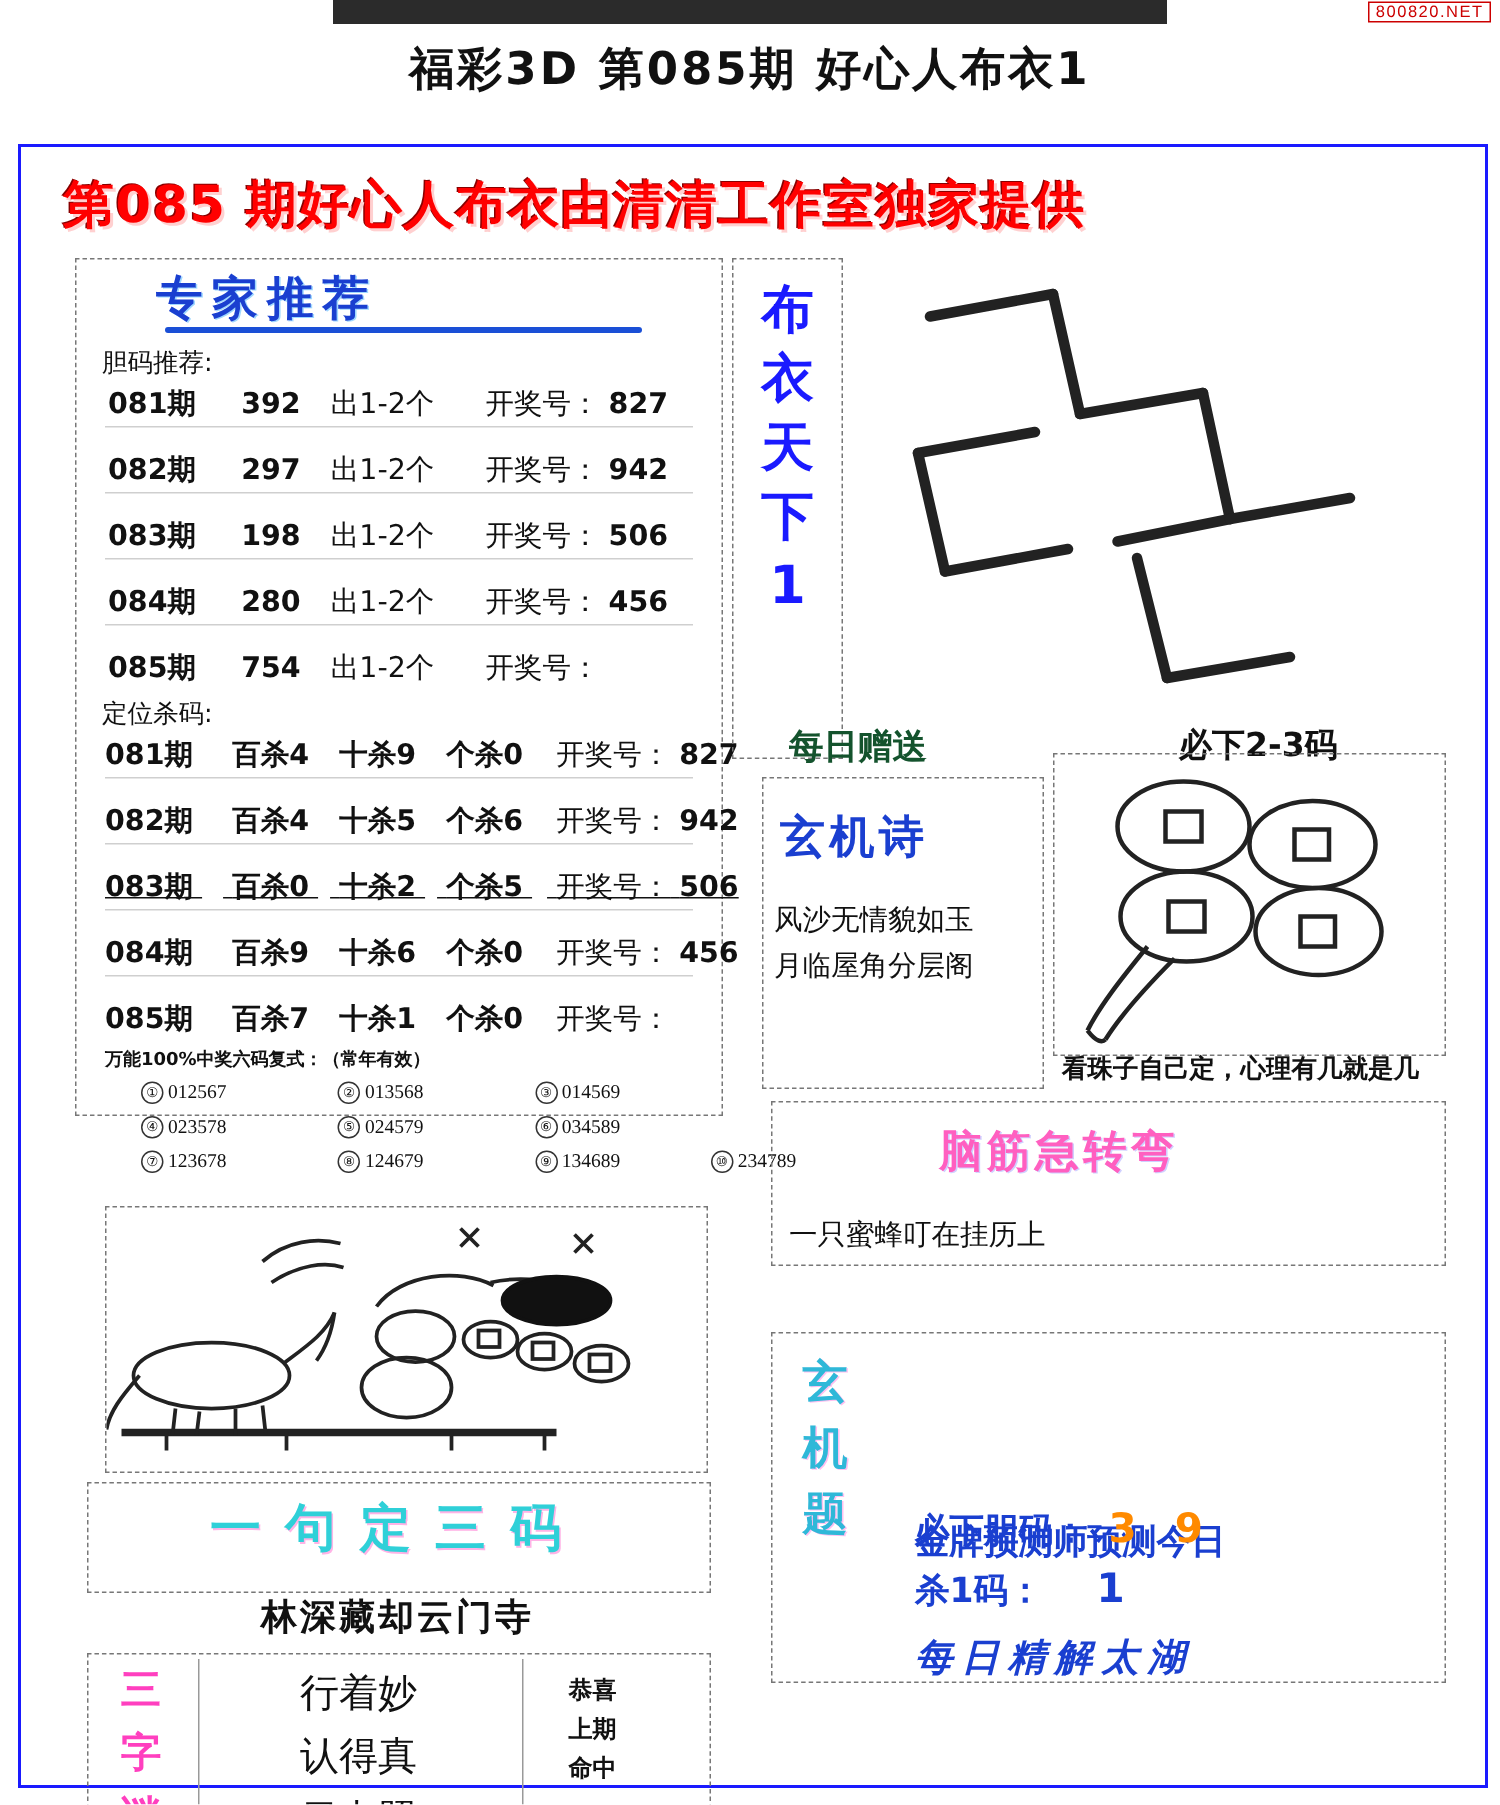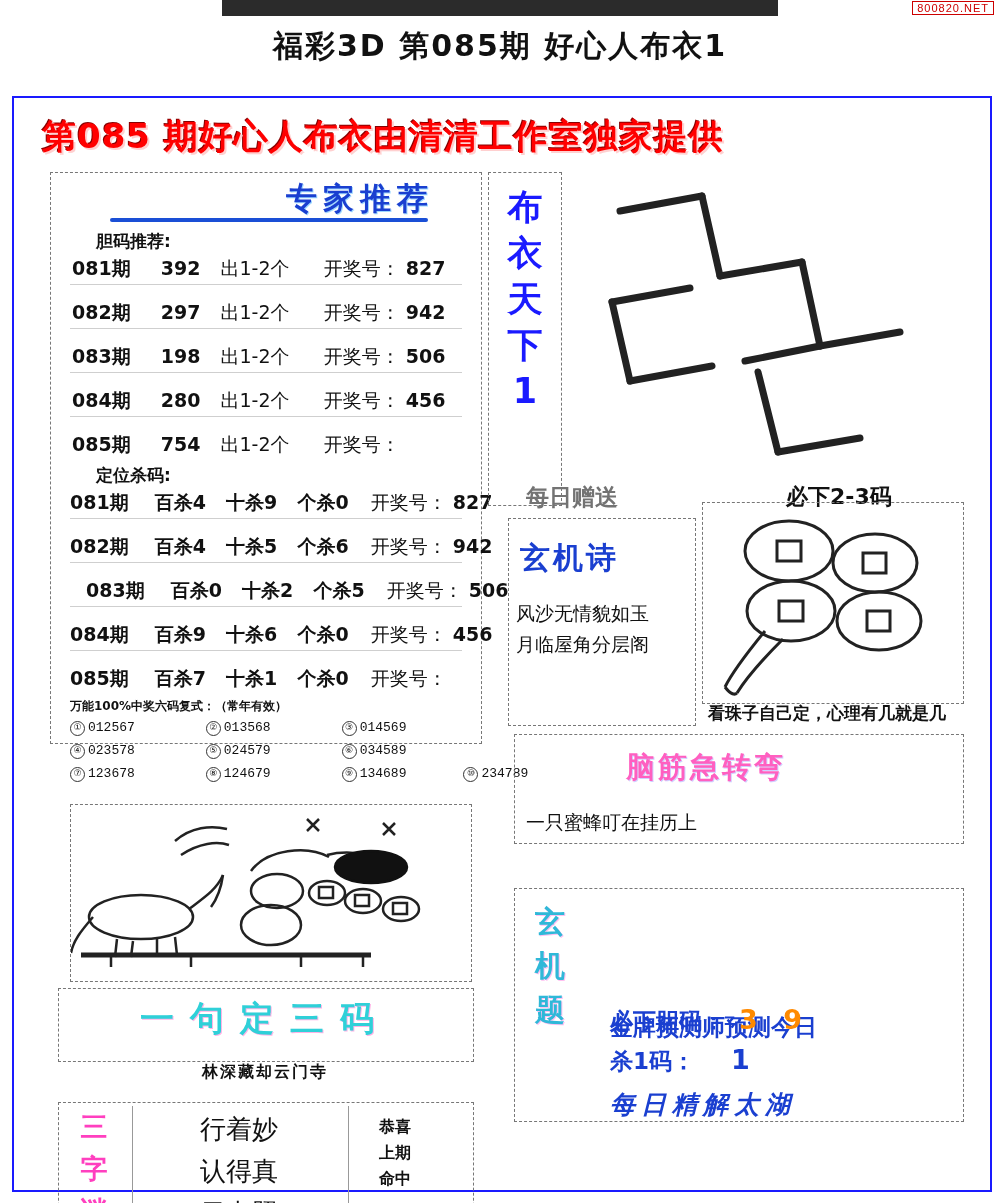--- a/index.html
+++ b/index.html
@@ -22,47 +22,47 @@
   
   .banner{position:absolute;left:28px;top:16px;width:920px;height:46px;
      font-size:34px;font-weight:bold;color:#ff0000;white-space:nowrap;
      font-family:"DejaVu Sans",sans-serif;
      text-shadow:2px 2px 0 #ffd0d0, -1px -1px 0 #880000;letter-spacing:1px;}
 
   .dashbox{position:absolute;border:1px dashed #777;}
 
   
   .expert{left:36px;top:74px;width:430px;height:570px;}
-  .expert-title{position:absolute;left:90px;top:80px;width:330px;height:40px;text-align:right;
+  .expert-title{position:absolute;left:90px;top:80px;width:330px;height:40px;text-align:left;
      font-size:31px;font-weight:bold;color:#1a3fd0;letter-spacing:6px;font-family:"DejaVu Sans",sans-serif;
      text-shadow:1px 1px 0 #9fd8ff;}
   .underline-blue{position:absolute;left:96px;top:120px;width:318px;height:4px;background:#1a4fd6;border-radius:2px;}
 
-  .sec-label{position:absolute;font-size:17px;color:#111;font-weight:bold;font-family:"DejaVu Sans",sans-serif;margin-left:28px;}
+  .sec-label{position:absolute;font-size:17px;color:#111;font-weight:normal;font-family:"DejaVu Sans",sans-serif;}
 
   .row{position:absolute;font-size:19px;color:#111;white-space:nowrap;font-family:"DejaVu Sans",sans-serif;}
   .row b{font-weight:bold;}
   .row .num{font-weight:bold;}
   .rowsep{position:absolute;height:1px;background:#cfcfcf;}
 
   .fuxi-note{position:absolute;font-size:12px;color:#111;font-weight:bold;font-family:"DejaVu Sans",sans-serif;}
-  .fxrow{position:absolute;font-size:13px;color:#111;font-family:Liberation Mono, monospace;white-space:nowrap;}
+  .fxrow{position:absolute;font-size:13px;color:#111;font-family:Liberation Serif, serif;white-space:nowrap;margin-left:24px;}
   .fxrow span.c{display:inline-block;width:128px;}
   .circ{display:inline-block;width:13px;height:13px;border:1px solid #333;border-radius:50%;
      font-size:9px;line-height:13px;text-align:center;margin-right:3px;vertical-align:1px;}
 
   
   .buyibox{left:474px;top:74px;width:72px;height:332px;}
   .buyi-v{position:absolute;left:484px;top:86px;width:54px;text-align:center;
      font-size:35px;font-weight:bold;color:#1a1aff;line-height:46px;font-family:"DejaVu Sans",sans-serif;}
 
   
   .bigdraw{position:absolute;left:556px;top:78px;width:392px;height:310px;}
 
-  .meiri{position:absolute;left:512px;top:384px;font-size:23px;font-weight:bold;color:#737373;
+  .meiri{position:absolute;left:512px;top:384px;font-size:23px;font-weight:bold;color:#14532d;
      font-family:"DejaVu Sans",sans-serif;}
   .bixia{position:absolute;left:772px;top:384px;font-size:22px;font-weight:bold;color:#111;
      font-family:"DejaVu Sans",sans-serif;}
 
   
   .xuanji{left:494px;top:420px;width:186px;height:206px;}
   .xuanji-t{position:absolute;left:506px;top:440px;font-size:30px;font-weight:bold;color:#1a3fd0;
      letter-spacing:3px;font-family:"DejaVu Sans",sans-serif;}
   .poem{position:absolute;left:502px;top:500px;width:180px;font-size:19px;color:#111;line-height:31px;
      font-family:"DejaVu Sans",sans-serif;}
@@ -78,21 +78,21 @@
   .naojin-line{position:absolute;left:512px;top:712px;font-size:19px;color:#111;font-family:"DejaVu Sans",sans-serif;}
   .naojin-box{left:500px;top:636px;width:448px;height:108px;}
 
   
   .foxbox{left:56px;top:706px;width:400px;height:176px;}
 
   
   .yijubox{left:44px;top:890px;width:414px;height:72px;}
   .yiju{position:absolute;left:60px;top:898px;width:382px;text-align:center;font-size:34px;font-weight:bold;
      color:#2fd0d8;letter-spacing:16px;font-family:"DejaVu Sans",sans-serif;text-shadow:1px 1px 0 #ffb3e6;}
-  .linshen{position:absolute;left:44px;top:964px;width:414px;text-align:center;font-size:16px;font-weight:bold;
+  .linshen{position:absolute;left:44px;top:964px;width:414px;text-align:center;font-size:24px;font-weight:bold;
      color:#111;font-family:"DejaVu Sans",sans-serif;letter-spacing:2px;}
 
   .sanzimi-box{left:44px;top:1004px;width:414px;height:132px;}
   .sanzimi{position:absolute;left:52px;top:1008px;width:56px;text-align:center;font-size:27px;font-weight:bold;
      color:#ff3fbf;line-height:42px;font-family:"DejaVu Sans",sans-serif;}
   .sanzimi-mid{position:absolute;left:130px;top:1010px;width:190px;text-align:center;font-size:26px;color:#111;
      line-height:42px;font-family:"DejaVu Sans",sans-serif;}
   .gongxi{position:absolute;left:346px;top:1016px;width:70px;text-align:center;font-size:16px;font-weight:bold;
      color:#111;line-height:26px;font-family:"DejaVu Sans",sans-serif;}
   .vline{position:absolute;width:1px;background:#999;}
@@ -216,21 +216,21 @@
       <span style="display:inline-block;width:8px;"></span>
       <b>十杀5</b>
       <span style="display:inline-block;width:8px;"></span>
       <b>个杀6</b>
       <span style="display:inline-block;width:10px;"></span>
       <span>开奖号：</span>
       <span class="num">942</span>
     </div>
     <div class="rowsep" style="left:56px;top:464px;width:392px;"></div>
 
-    <div class="row" style="left:72px;top:480px;">
+    <div class="row" style="left:56px;top:480px;text-decoration:underline;">
       <b>083期</b>
       <span style="display:inline-block;width:14px;"></span>
       <b>百杀0</b>
       <span style="display:inline-block;width:8px;"></span>
       <b>十杀2</b>
       <span style="display:inline-block;width:8px;"></span>
       <b>个杀5</b>
       <span style="display:inline-block;width:10px;"></span>
       <span>开奖号：</span>
       <span class="num">506</span>

